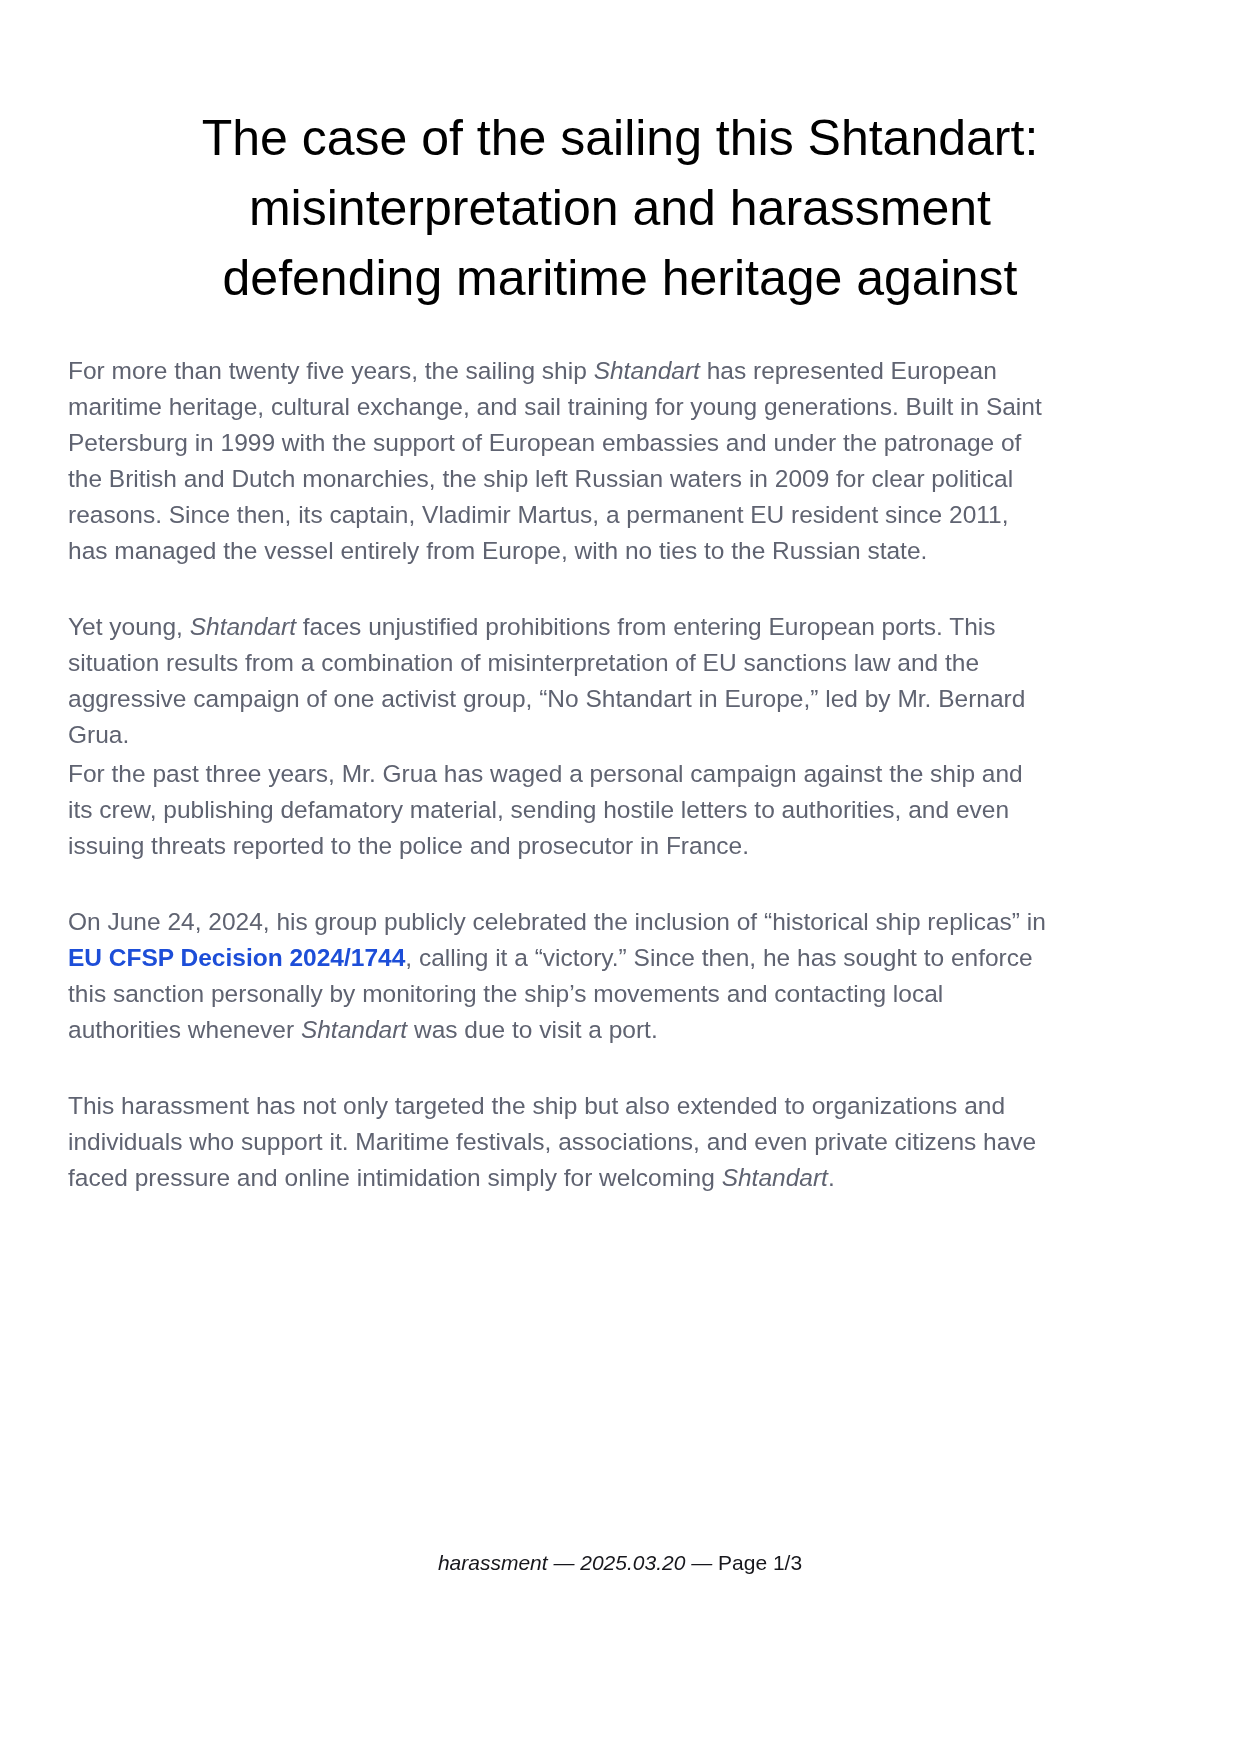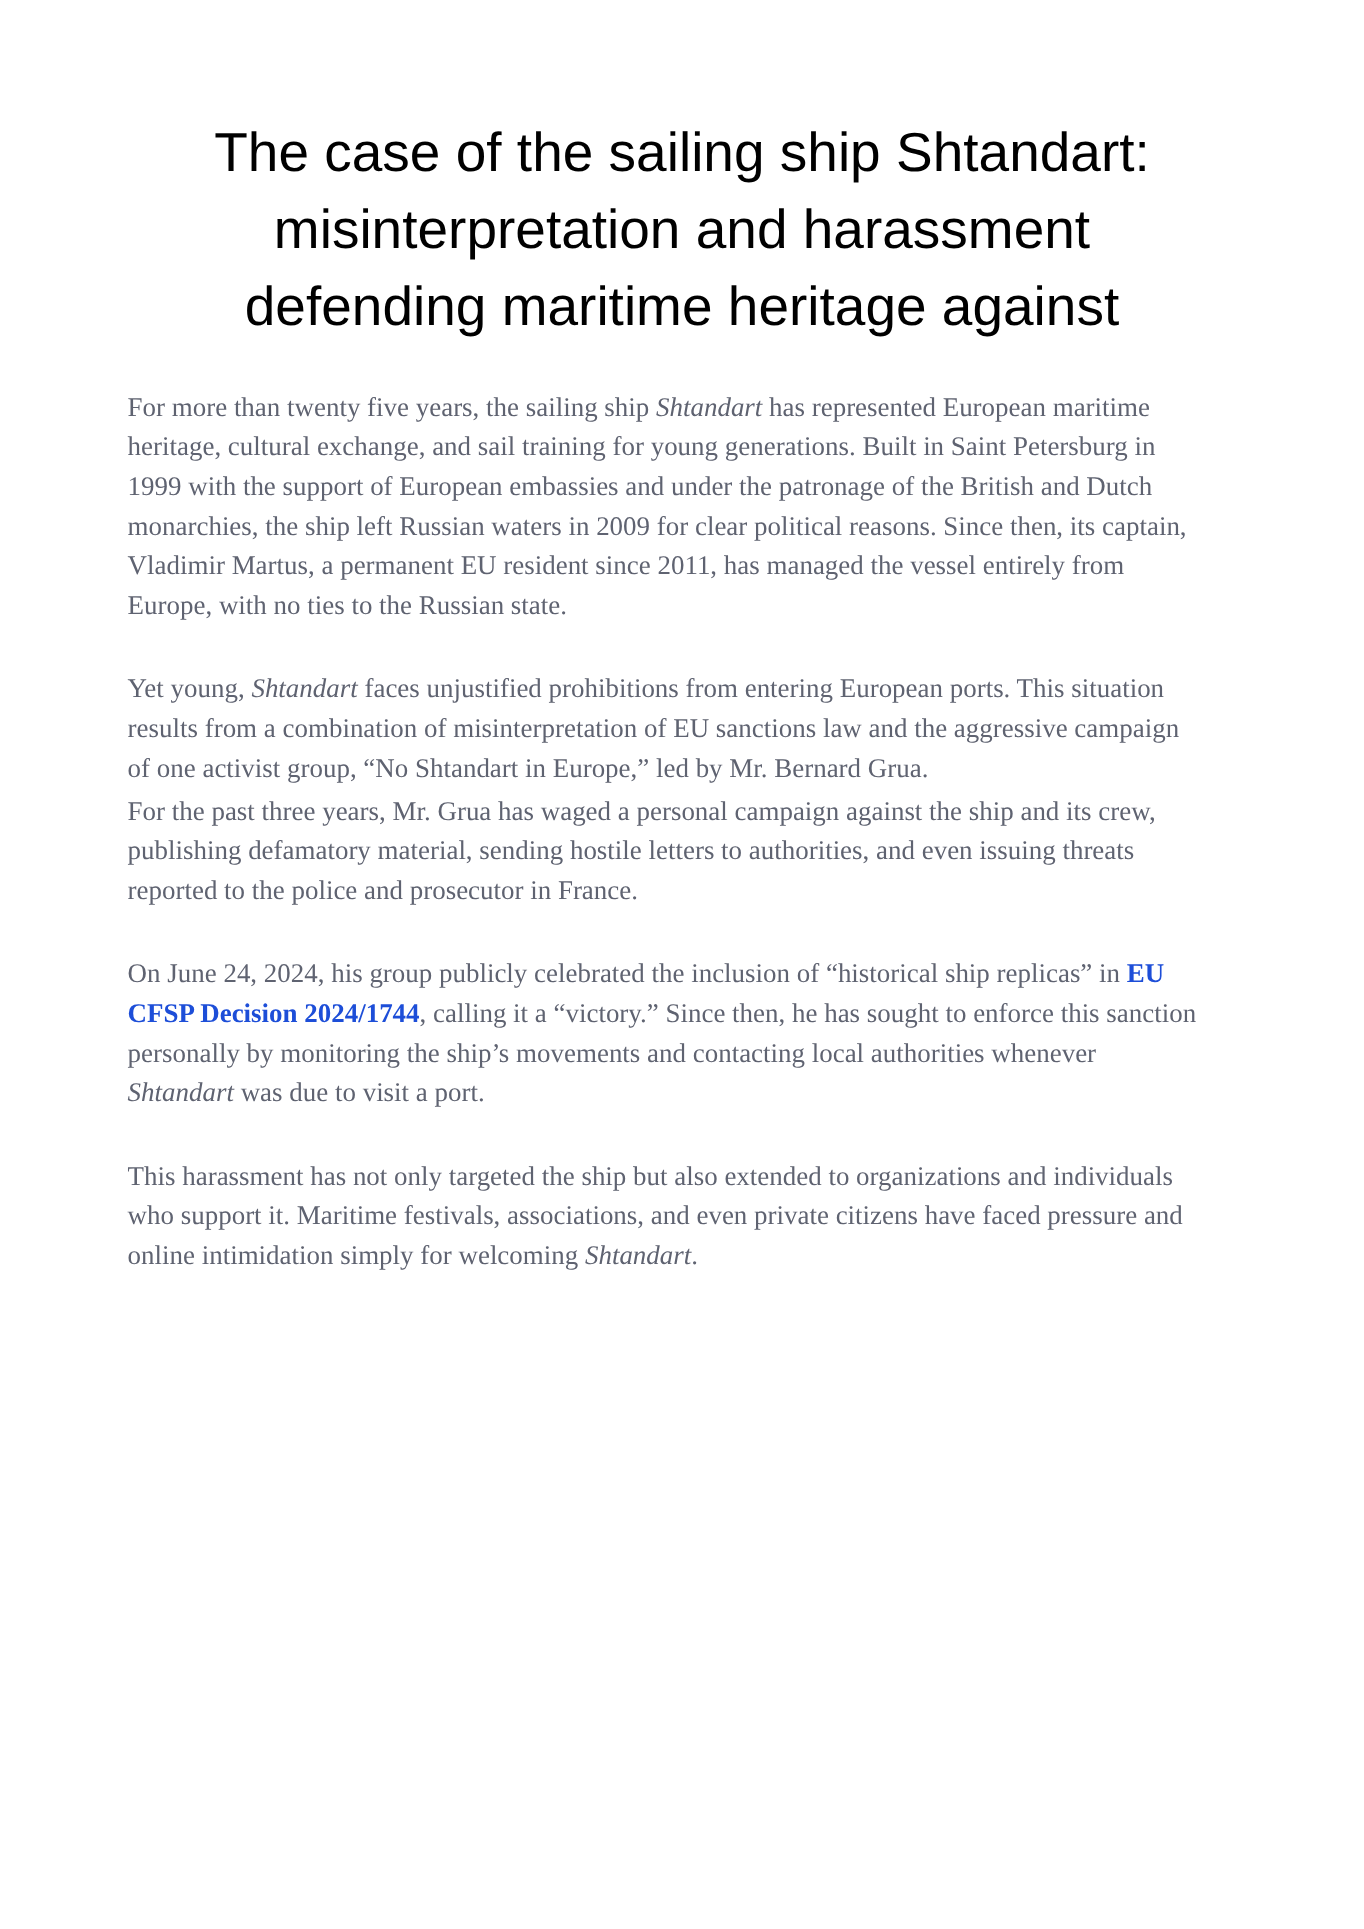--- a/index.html
+++ b/index.html
@@ -17,23 +17,22 @@
   .doc-title {
     margin: 103px auto 0 auto;
     width: 1100px;
     text-align: center;
     font-size: 50px;
     line-height: 70px;
     font-weight: 400;
     color: #000000;
   }
   .content {
-    margin-left: 116px;
+    margin-left: 68px;
     width: 980px;
-    font-family: Liberation Serif, serif;
   }
   .body-para {
     font-size: 24.5px;
     line-height: 36px;
     color: #5f6371;
     margin: 40px 0 0 0;
   }
   .body-para .seg-italic {
     font-style: italic;
   }
@@ -63,29 +62,30 @@
     font-style: italic;
   }
   .page-footer .seg-upright {
     font-style: normal;
   }
 </style>
 </head>
 <body>
 
 <div class="doc-title">
-  <div>The case of the sailing ship Shtandart:</div>
+  <div>The case of the sailing this Shtandart:</div>
   <div>misinterpretation and harassment</div>
   <div>defending maritime heritage against</div>
 </div>
 
 <div class="content">
   <p class="body-para"><span>For more than twenty five years, the sailing ship </span><span class="seg-italic">Shtandart</span><span> has represented European maritime heritage, cultural exchange, and sail training for young generations. Built in Saint Petersburg in 1999 with the support of European embassies and under the patronage of the British and Dutch monarchies, the ship left Russian waters in 2009 for clear political reasons. Since then, its captain, Vladimir Martus, a permanent EU resident since 2011, has managed the vessel entirely from Europe, with no ties to the Russian state.</span></p>
   <p class="body-para"><span>Yet young, </span><span class="seg-italic">Shtandart</span><span> faces unjustified prohibitions from entering European ports. This situation results from a combination of misinterpretation of EU sanctions law and the aggressive campaign of one activist group, “No Shtandart in Europe,” led by Mr. Bernard Grua.</span></p>
 
 
   <p class="body-para after-heading"><span>For the past three years, Mr. Grua has waged a personal campaign against the ship and its crew, publishing defamatory material, sending hostile letters to authorities, and even issuing threats reported to the police and prosecutor in France.</span></p>
   <p class="body-para"><span>On June 24, 2024, his group publicly celebrated the inclusion of “historical ship replicas” in </span><span class="seg-bold">EU CFSP Decision 2024/1744</span><span>, calling it a “victory.” Since then, he has sought to enforce this sanction personally by monitoring the ship’s movements and contacting local authorities whenever </span><span class="seg-italic">Shtandart</span><span> was due to visit a port.</span></p>
   <p class="body-para"><span>This harassment has not only targeted the ship but also extended to organizations and individuals who support it. Maritime festivals, associations, and even private citizens have faced pressure and online intimidation simply for welcoming </span><span class="seg-italic">Shtandart</span><span>.</span></p>
 </div>
 
 <div class="page-footer">
+  <div><span class="seg-italic">harassment —  2025.03.20 — </span><span class="seg-upright">Page 1/3</span></div>
 </div>
 
 </body></html>

